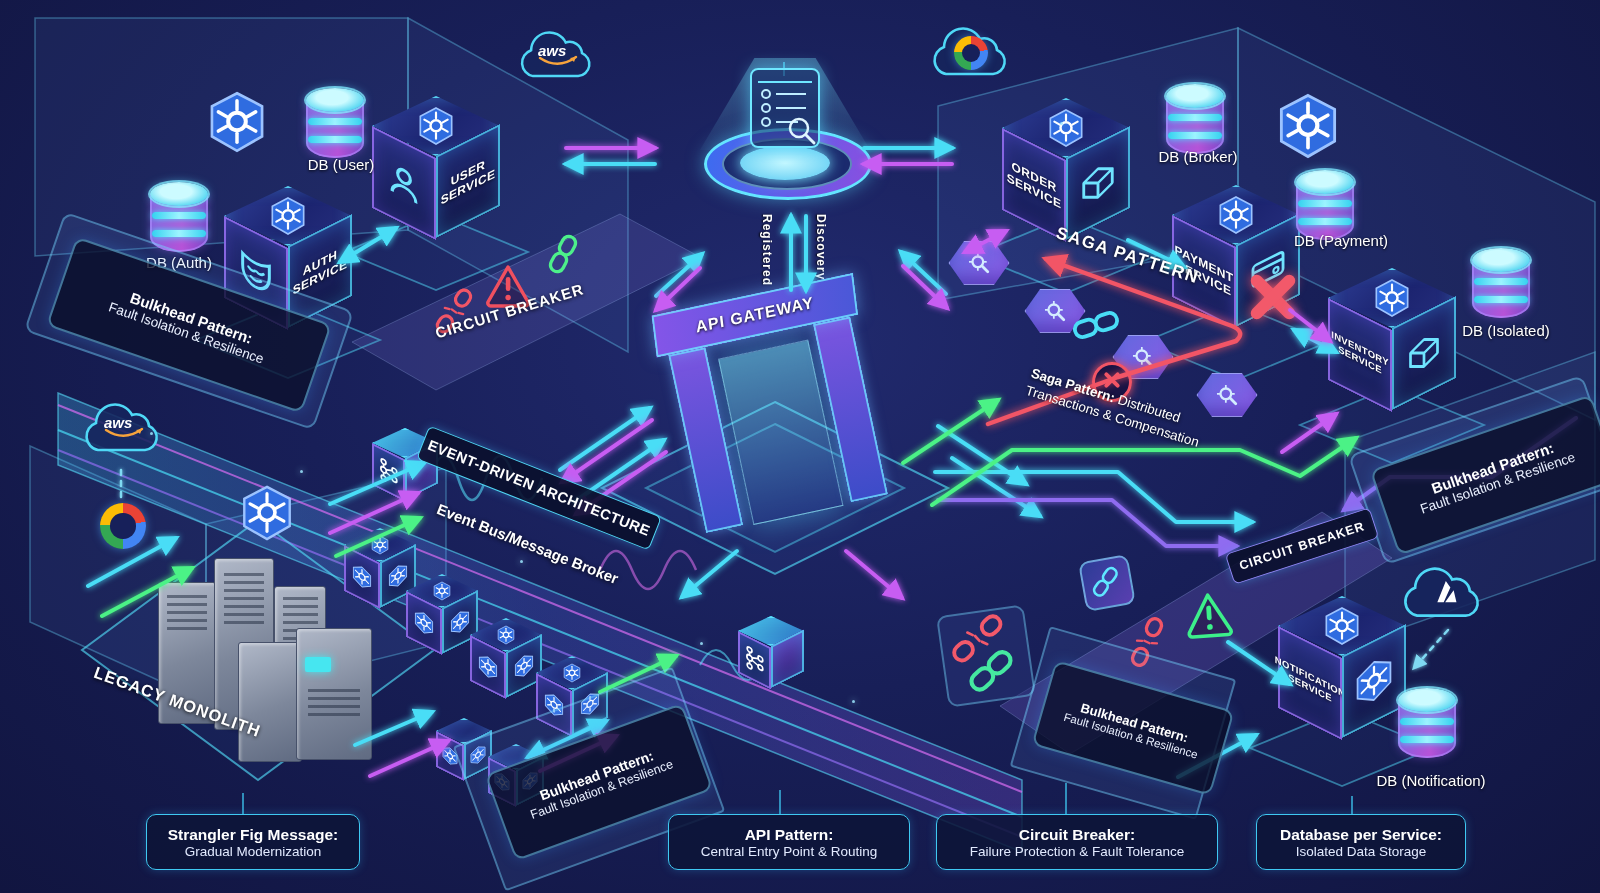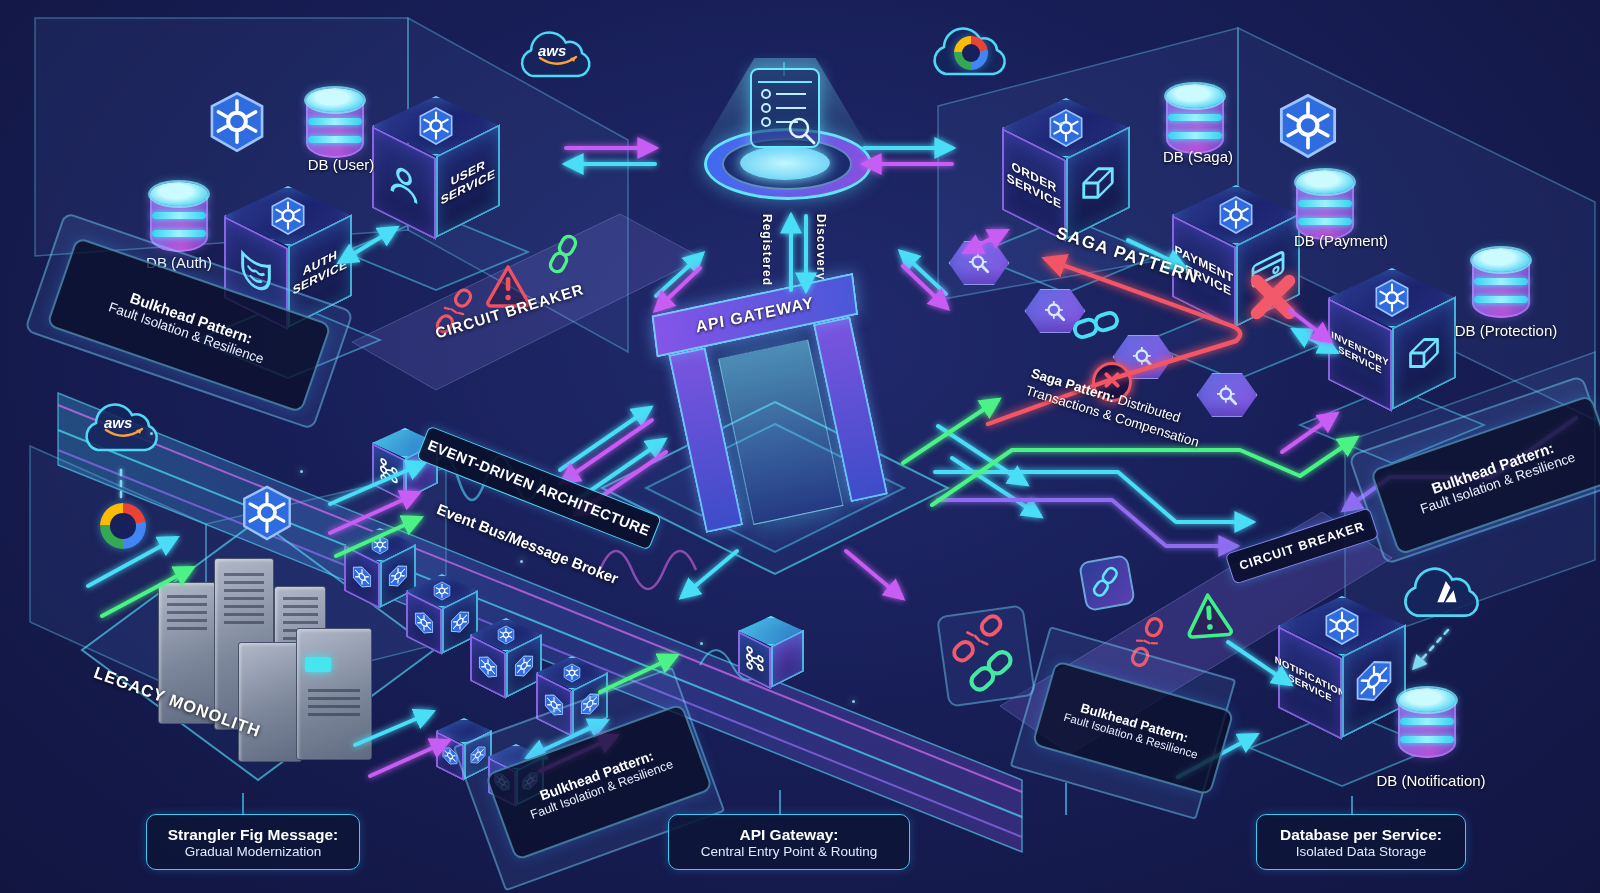--- a/index.html
+++ b/index.html
@@ -549,35 +549,35 @@
       <div class="ring" style="top:48px"></div>
       <div class="top"></div>
     </div>
   <div class="dblabel" style="left:124px;top:254px;width:110px">DB (Auth)</div>
   <div class="db" style="left:1166px;top:84px">
       <div class="body"></div>
       <div class="ring" style="top:30px"></div>
       <div class="ring" style="top:48px"></div>
       <div class="top"></div>
     </div>
-  <div class="dblabel" style="left:1138px;top:148px;width:120px">DB (Saga)</div>
+  <div class="dblabel" style="left:1138px;top:148px;width:120px">DB (Broker)</div>
   <div class="db" style="left:1296px;top:170px">
       <div class="body"></div>
       <div class="ring" style="top:30px"></div>
       <div class="ring" style="top:48px"></div>
       <div class="top"></div>
     </div>
   <div class="dblabel" style="left:1276px;top:232px;width:130px">DB (Payment)</div>
   <div class="db" style="left:1472px;top:248px">
       <div class="body"></div>
       <div class="ring" style="top:30px"></div>
       <div class="ring" style="top:48px"></div>
       <div class="top"></div>
     </div>
-  <div class="dblabel" style="left:1436px;top:322px;width:140px">DB (Protection)</div>
+  <div class="dblabel" style="left:1436px;top:322px;width:140px">DB (Isolated)</div>
   <div class="db" style="left:1398px;top:688px">
       <div class="body"></div>
       <div class="ring" style="top:30px"></div>
       <div class="ring" style="top:48px"></div>
       <div class="top"></div>
     </div>
   <div class="dblabel" style="left:1356px;top:772px;width:150px">DB (Notification)</div>
 
   <div class="pod" style="left:948px;top:240px">
       <svg width="28" height="28" viewBox="0 0 24 24">
@@ -747,22 +747,26 @@
   <div class="pill" style="left:414px;top:470px;width:248px;height:34px;transform:rotate(21.5deg);font-size:14.5px;line-height:34px;letter-spacing:.5px">EVENT-DRIVEN ARCHITECTURE</div>
   <div class="rotlabel" style="left:430px;top:540px;width:220px;transform:rotate(21.5deg);font-size:15px">Event Bus/Message Broker</div>
 
   <div class="rotlabel" style="left:88px;top:700px;width:220px;transform:rotate(20deg);font-size:16.5px;letter-spacing:1px">LEGACY MONOLITH</div>
 
   <div class="caption" style="left:146px;top:814px;width:196px;height:46px">
     <div class="t1">Strangler Fig Message:</div>
     <div class="t2">Gradual Modernization</div>
   </div>
   <div class="caption" style="left:668px;top:814px;width:224px;height:46px">
-    <div class="t1">API Gateway:</div>
+    <div class="t1">API Pattern:</div>
     <div class="t2">Central Entry Point &amp; Routing</div>
+  </div>
+  <div class="caption" style="left:936px;top:814px;width:264px;height:46px">
+    <div class="t1">Circuit Breaker:</div>
+    <div class="t2">Failure Protection &amp; Fault Tolerance</div>
   </div>
   <div class="caption" style="left:1256px;top:814px;width:192px;height:46px">
     <div class="t1">Database per Service:</div>
     <div class="t2">Isolated Data Storage</div>
   </div>
 
   <div class="spark" style="left:300px;top:470px"></div>
   <div class="spark" style="left:520px;top:560px"></div>
   <div class="spark" style="left:700px;top:642px"></div>
   <div class="spark" style="left:852px;top:700px"></div>

